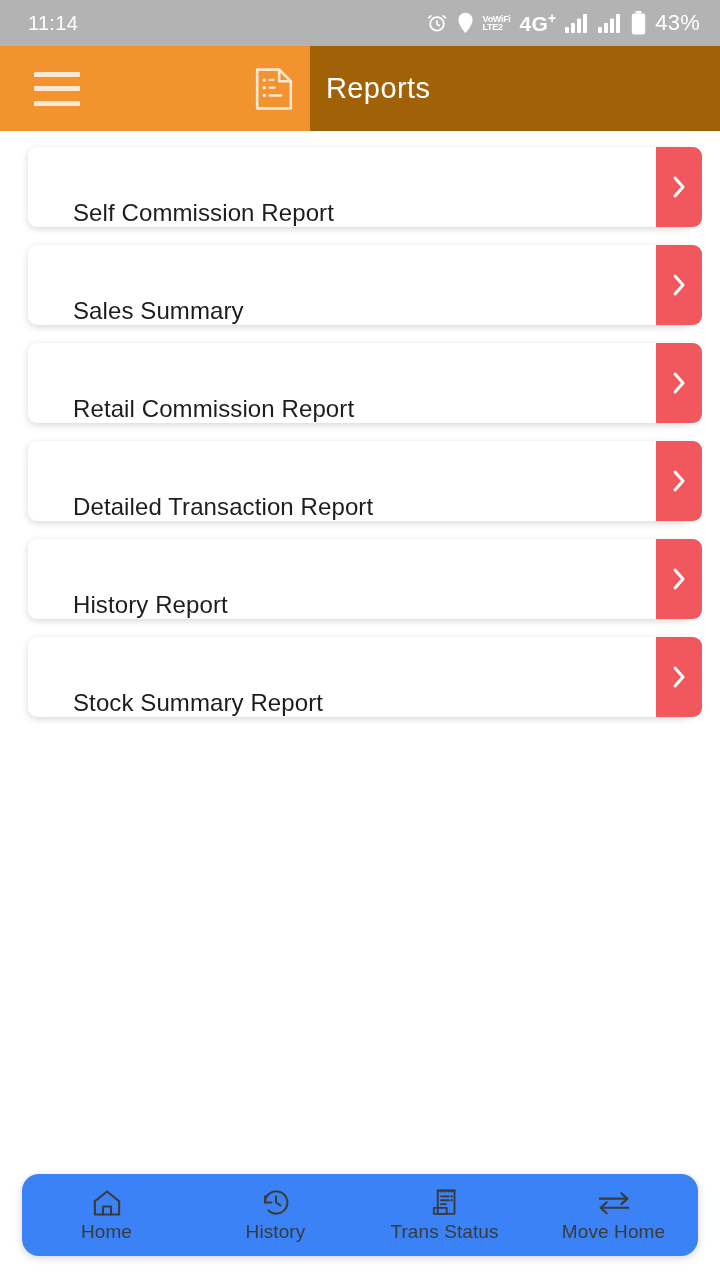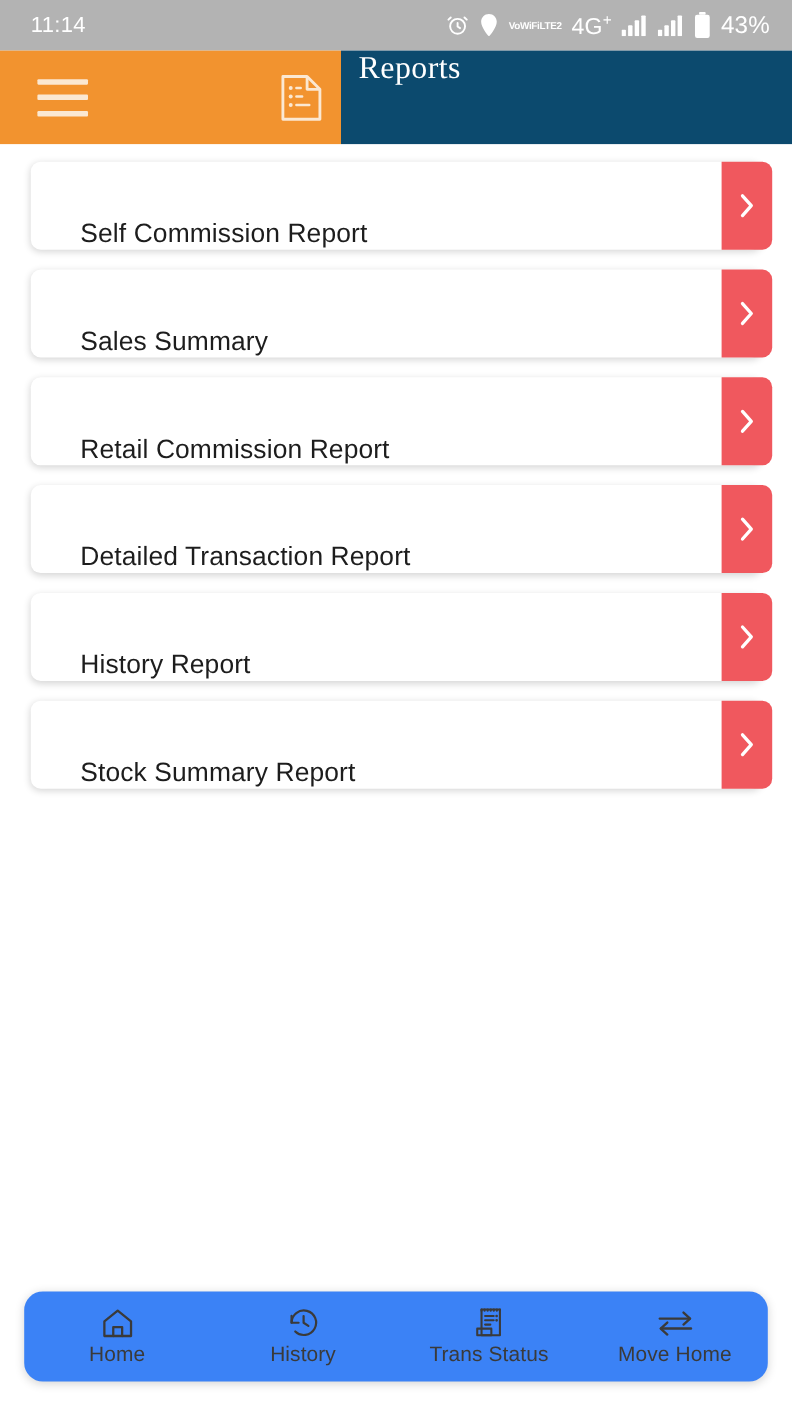--- a/index.html
+++ b/index.html
@@ -32,30 +32,30 @@
   }
   .status-right {
     margin-left: auto;
     display: flex;
     align-items: center;
     gap: 9px;
   }
   .status-icon { display: flex; align-items: center; }
   .volte-badge {
     display: flex;
-    flex-direction: row;
+    flex-direction: column;
     justify-content: flex-end;
     line-height: 0.92;
     font-size: 9px;
     font-weight: 700;
     letter-spacing: -0.3px;
   }
   .net-label {
     font-size: 21px;
-    font-weight: 400;
+    font-weight: 700;
     letter-spacing: 0.2px;
   }
   .net-label sup { font-size: 14px; }
   .battery-pct {
     font-size: 22px;
     font-weight: 500;
     letter-spacing: 0.2px;
   }
 
   
@@ -67,24 +67,24 @@
   }
   .app-bar-left {
     width: 310px;
     background: #f2932f;
     display: flex;
     align-items: center;
     position: relative;
   }
   .app-bar-right {
     flex: 1;
-    background: #0c4a6e;
-    display: flex;
+    background: #a16207;
+    display: flex;
+    align-items: center;
     padding-left: 16px;
-    font-family: Liberation Serif, serif;
   }
   .hamburger-btn {
     margin-left: 34px;
     width: 46px;
     height: 34px;
     display: flex;
     flex-direction: column;
     justify-content: space-between;
     cursor: pointer;
   }

